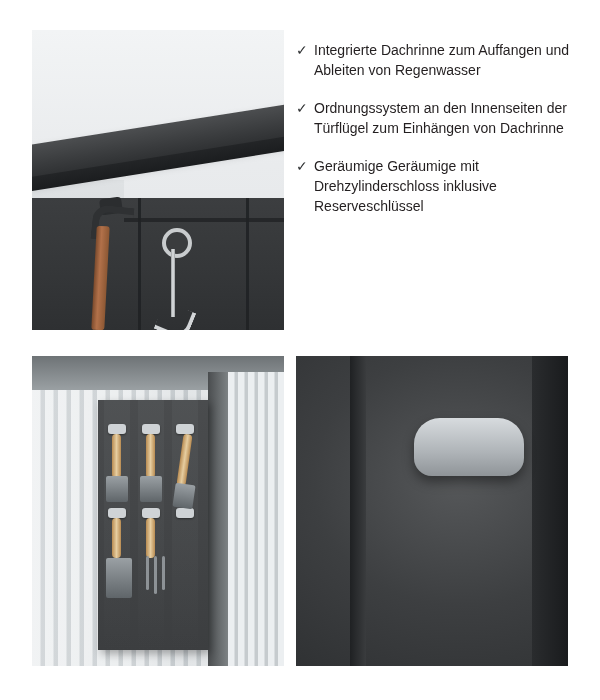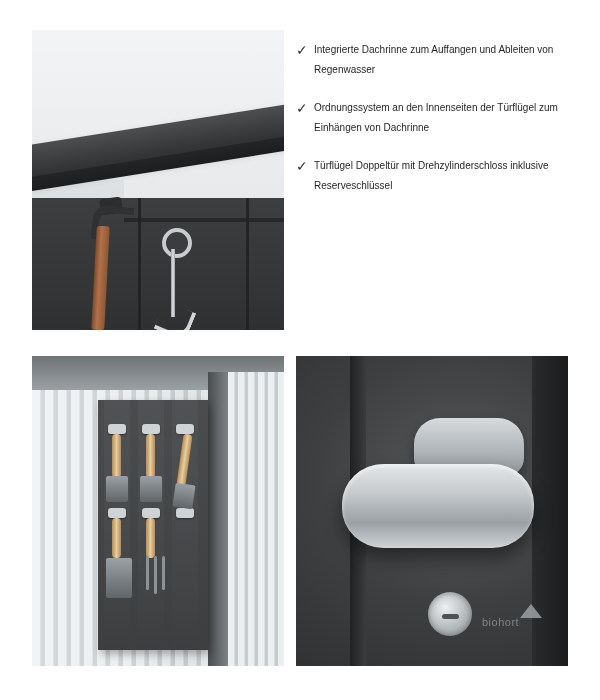--- a/index.html
+++ b/index.html
@@ -174,21 +174,21 @@
   }
   .check {
     flex: 0 0 auto;
     width: 18px;
     color: #2f3133;
     font-size: 14px;
     line-height: 19px;
     padding-top: 1px;
   }
   .feature-text {
-    font-size: 10px;
+    font-size: 14px;
     line-height: 20px;
     color: #231f20;
   }
 
   
   .photo-tools {
     position: absolute;
     left: 32px;
     top: 356px;
     width: 252px;
@@ -383,21 +383,21 @@
     <div class="feature">
       <span class="check">✓</span>
       <span class="feature-text">Integrierte Dachrinne zum Auffangen und Ableiten von Regenwasser</span>
     </div>
     <div class="feature">
       <span class="check">✓</span>
       <span class="feature-text">Ordnungssystem an den Innenseiten der Türflügel zum Einhängen von Dachrinne</span>
     </div>
     <div class="feature">
       <span class="check">✓</span>
-      <span class="feature-text">Türflügel Doppeltür mit Drehzylinderschloss inklusive Reserveschlüssel</span>
+      <span class="feature-text">Geräumige Geräumige mit Drehzylinderschloss inklusive Reserveschlüssel</span>
     </div>
   </div>
 
   <div class="photo-tools">
     <div class="tools-bg"></div>
     <div class="wall-ribs"></div>
     <div class="tools-ceiling"></div>
     <div class="tools-darkgap"></div>
     <div class="tools-right-panel"></div>
 
@@ -428,21 +428,15 @@
       <div class="fork-tine" style="left:56px; top:156px; height:38px;"></div>
       <div class="fork-tine" style="left:64px; top:156px; height:34px;"></div>
     </div>
   </div>
 
   <div class="photo-handle">
     <div class="handle-bg"></div>
     <div class="handle-seam"></div>
     <div class="handle-seam2"></div>
     <div class="handle-lever"></div>
-    <div class="handle-body">
-      <div class="lock-cylinder"></div>
-      <div class="lock-slot"></div>
-      <div class="brand-mark"></div>
-      <div class="brand">biohort</div>
-    </div>
   </div>
 
 </div>
 
 </body></html>

